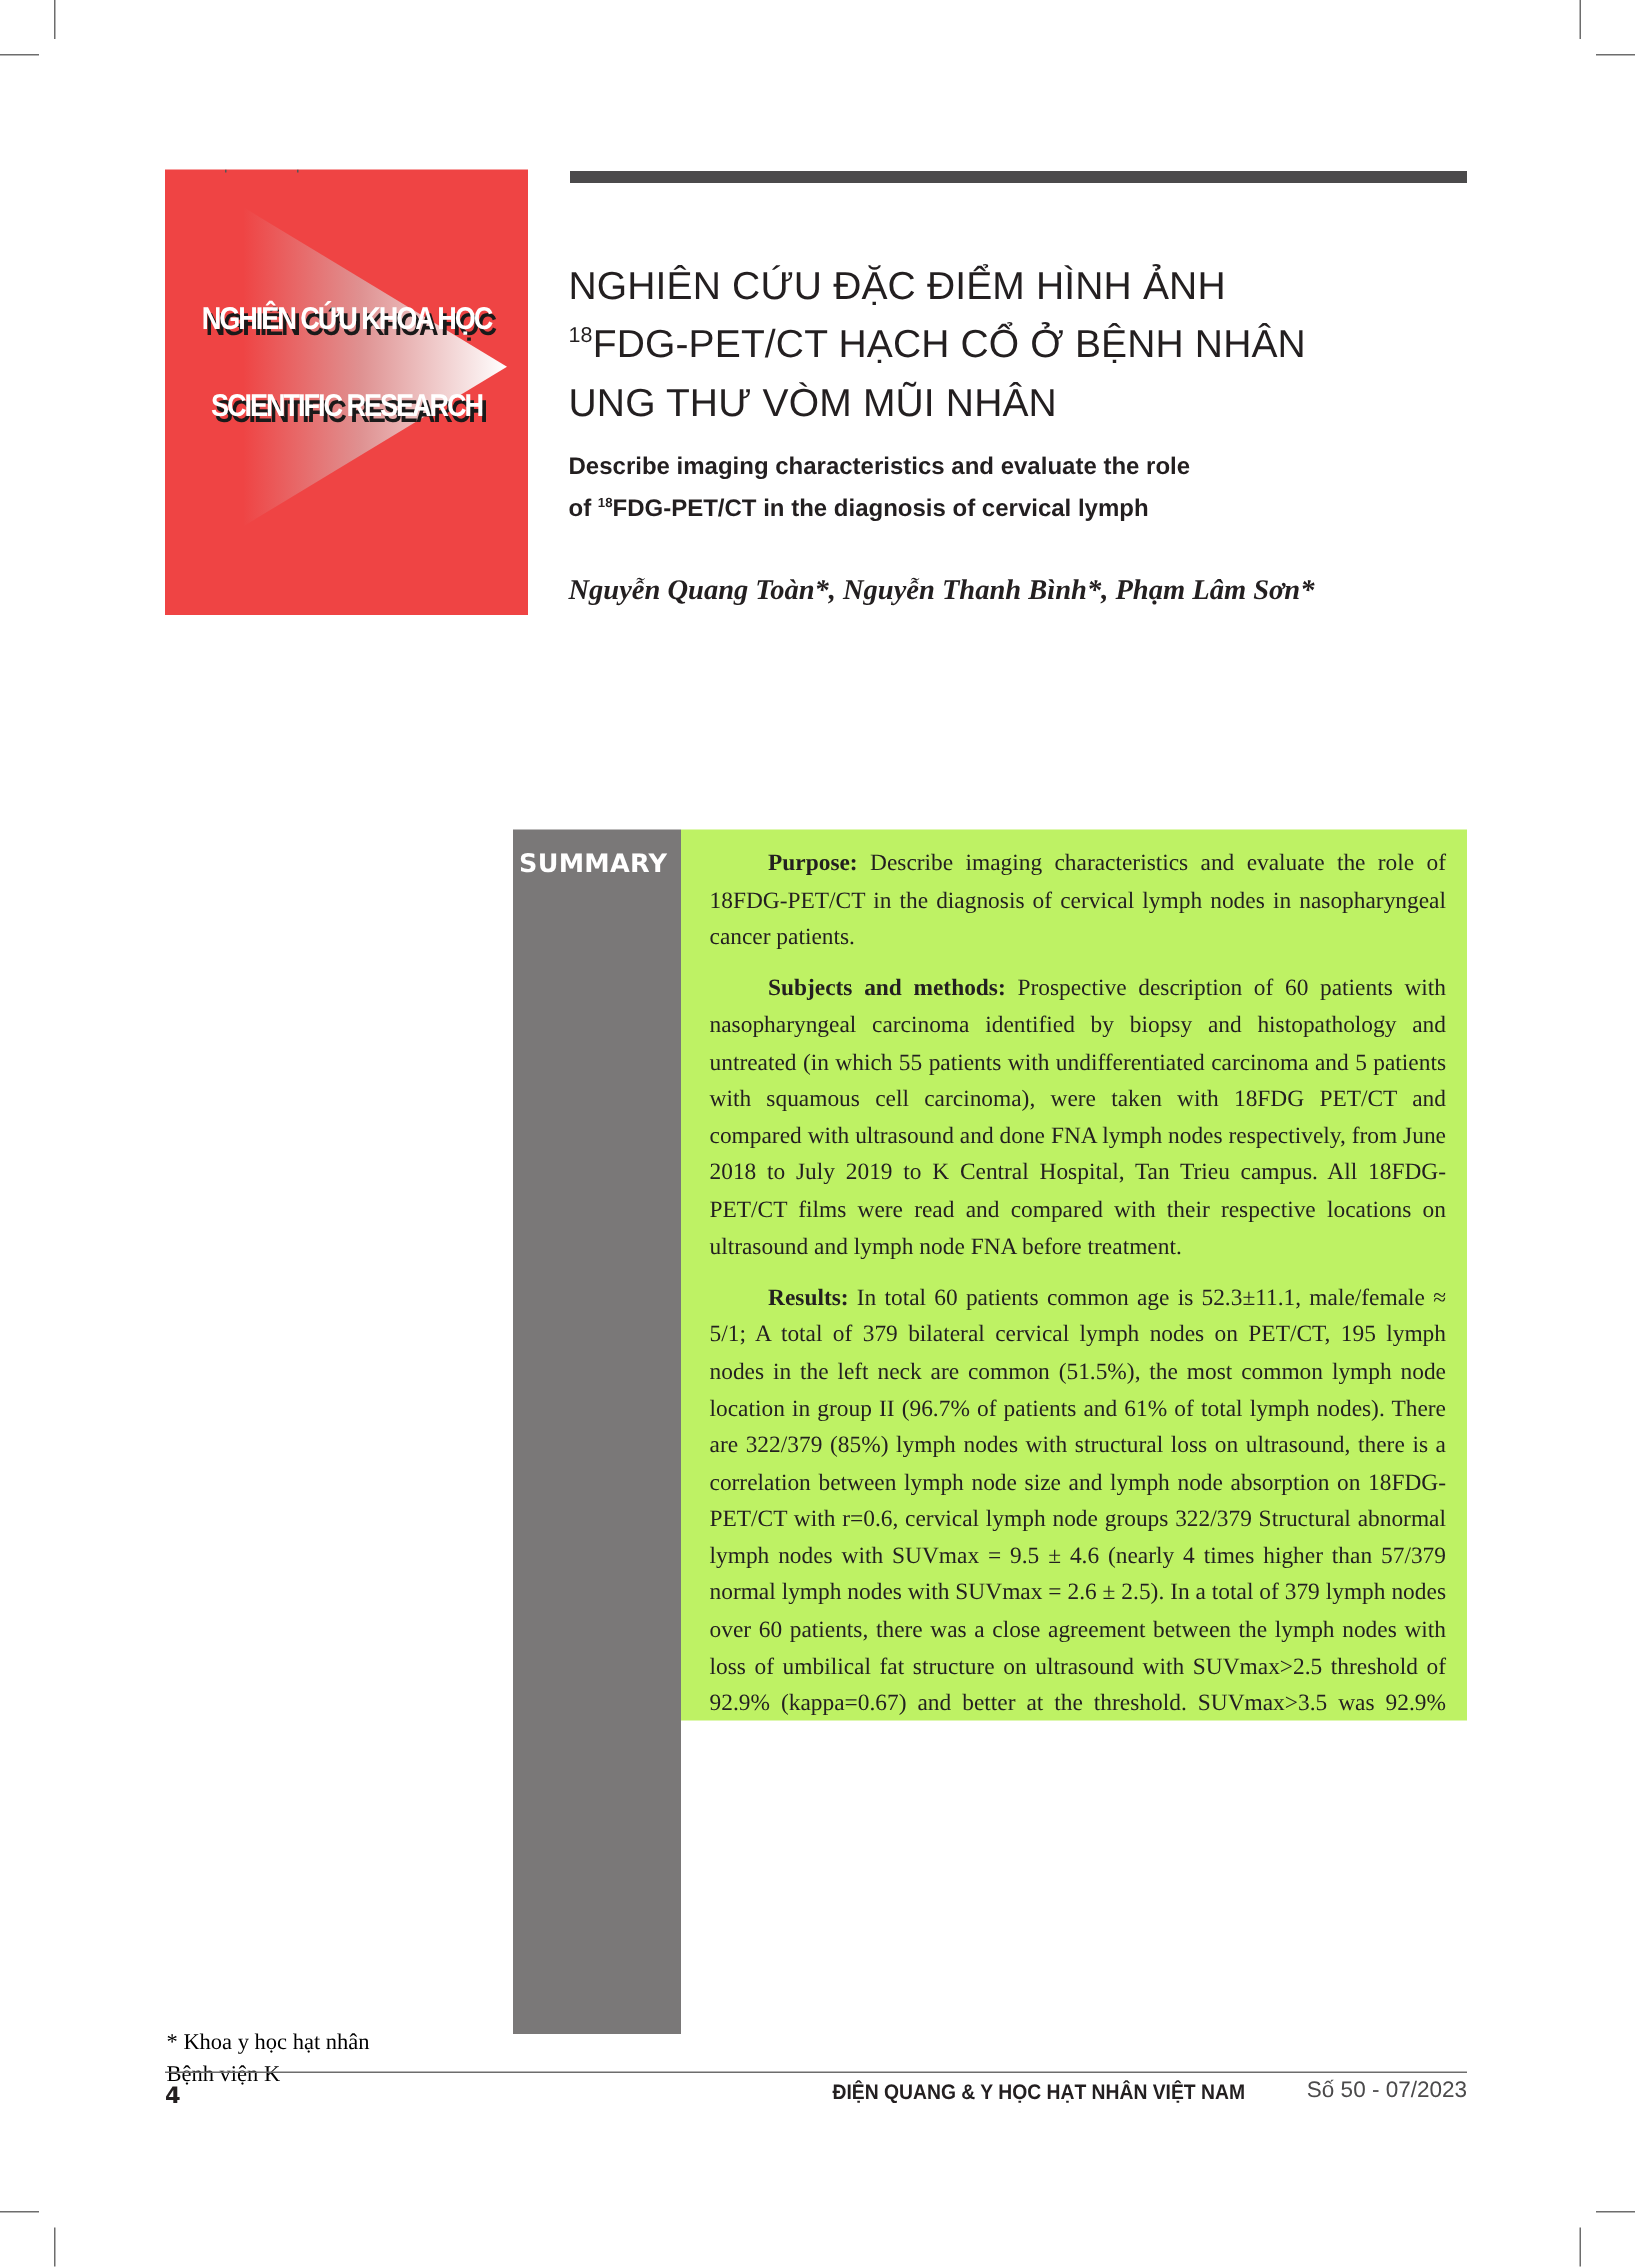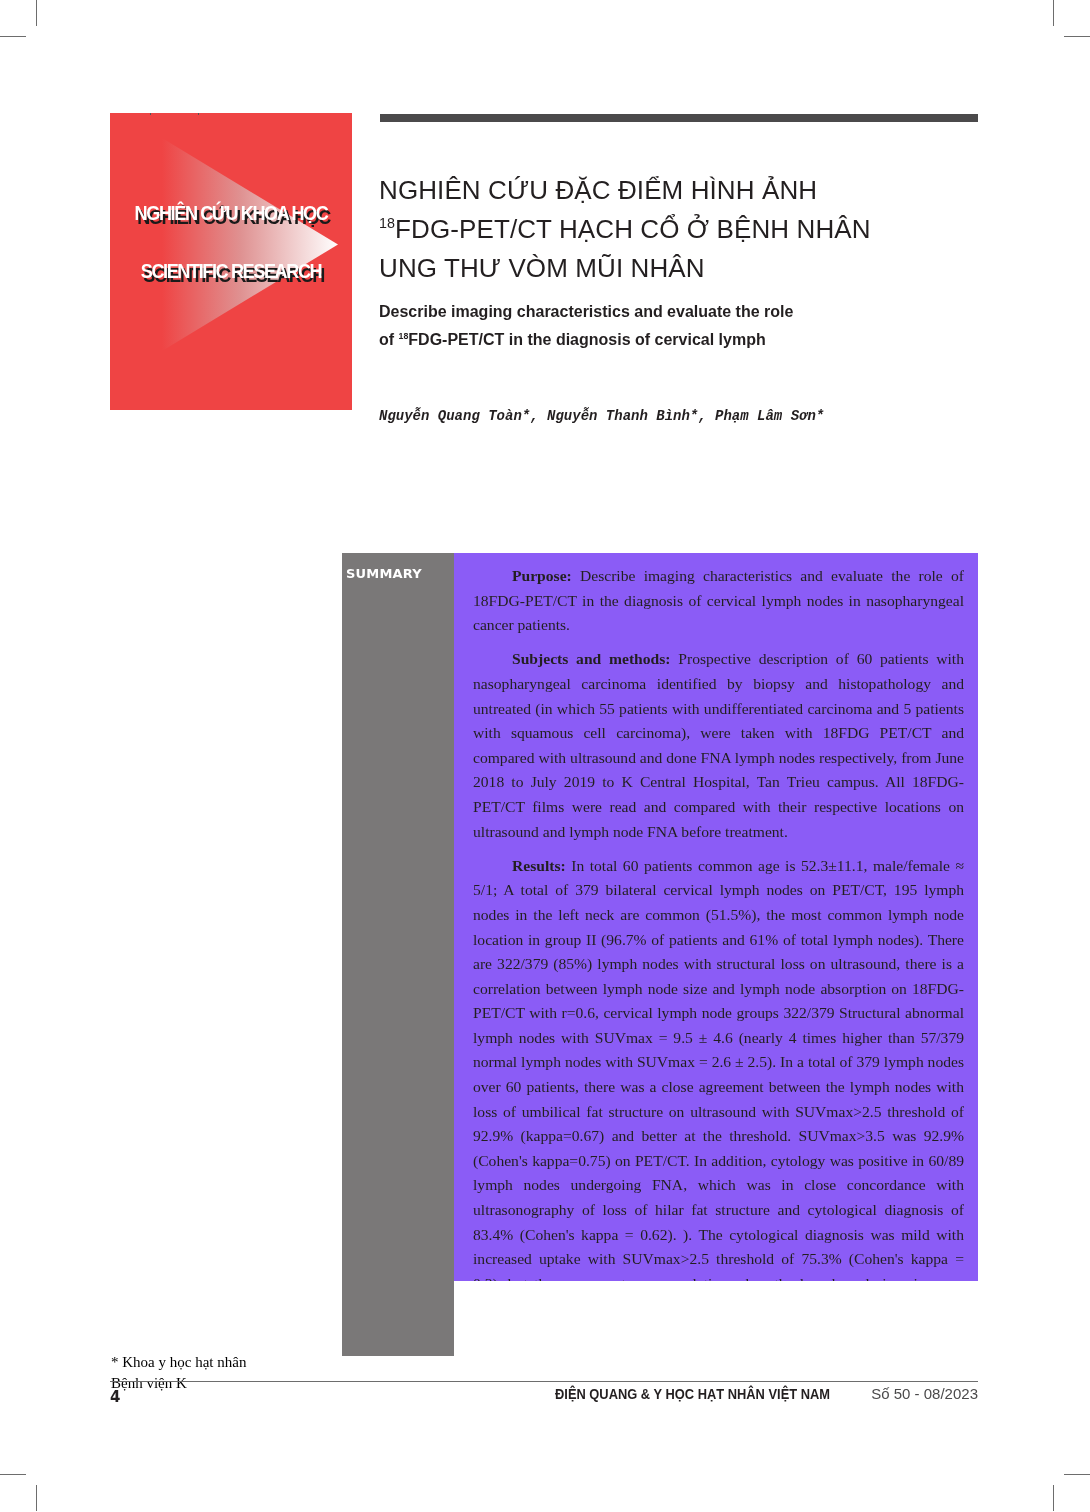--- a/index.html
+++ b/index.html
@@ -40,37 +40,37 @@
   }
   .vn-title sup, .en-title sup { font-size: 0.55em; vertical-align: 0.7em; line-height: 0; }
 
   .en-title {
     position: absolute; left: 379px; top: 298px; width: 600px;
     font-family: "Liberation Sans", sans-serif; font-weight: bold;
     font-size: 16px; line-height: 28px; color: #231f20; margin: 0;
   }
 
   .authors {
-    position: absolute; left: 379px; top: 408px; width: 600px;
-    font-family: Liberation Mono, monospace; font-style: italic; font-weight: bold;
-    font-size: 14px; color: #231f20;
+    position: absolute; left: 379px; top: 383px; width: 600px;
+    font-family: Liberation Serif, serif; font-style: italic; font-weight: bold;
+    font-size: 19px; color: #231f20;
   }
 
   .summary-side {
     position: absolute; left: 342px; top: 553px; width: 112px; height: 803px;
     background: #7a7878;
   }
   .summary-label {
     position: absolute; left: 4px; top: 13px;
-    font-family: "DejaVu Sans", sans-serif; font-weight: bold; font-size: 13px;
+    font-family: "DejaVu Sans", sans-serif; font-weight: bold; font-size: 17px;
     color: #ffffff; letter-spacing: 0.2px;
   }
   .summary-body {
-    position: absolute; left: 454px; top: 553px; width: 524px; height: 728px;
-    background: #8b5cf6; overflow: hidden;
+    position: absolute; left: 454px; top: 553px; width: 524px; height: 594px;
+    background: #bef264; overflow: hidden;
   }
   .summary-text {
     position: absolute; left: 19px; top: 11px; width: 491px;
     font-family: "Liberation Serif", serif; font-size: 15.6px; line-height: 24.6px;
     color: #231f20; text-align: justify;
   }
   .summary-text p { margin: 0 0 9.6px 0; text-indent: 39px; }
   .summary-text b { font-weight: bold; }
 
   .affil {
@@ -140,13 +140,13 @@
 </div>
 
 <div class="affil">
   <span>* Khoa y học hạt nhân</span><br>
   <span>Bệnh viện K</span>
 </div>
 
 <div class="footer-rule"></div>
 <div class="page-num">4</div>
 <div class="journal">ĐIỆN QUANG &amp; Y HỌC HẠT NHÂN VIỆT NAM</div>
-<div class="issue">Số 50 - 08/2023</div>
+<div class="issue">Số 50 - 07/2023</div>
 
 </body></html>

